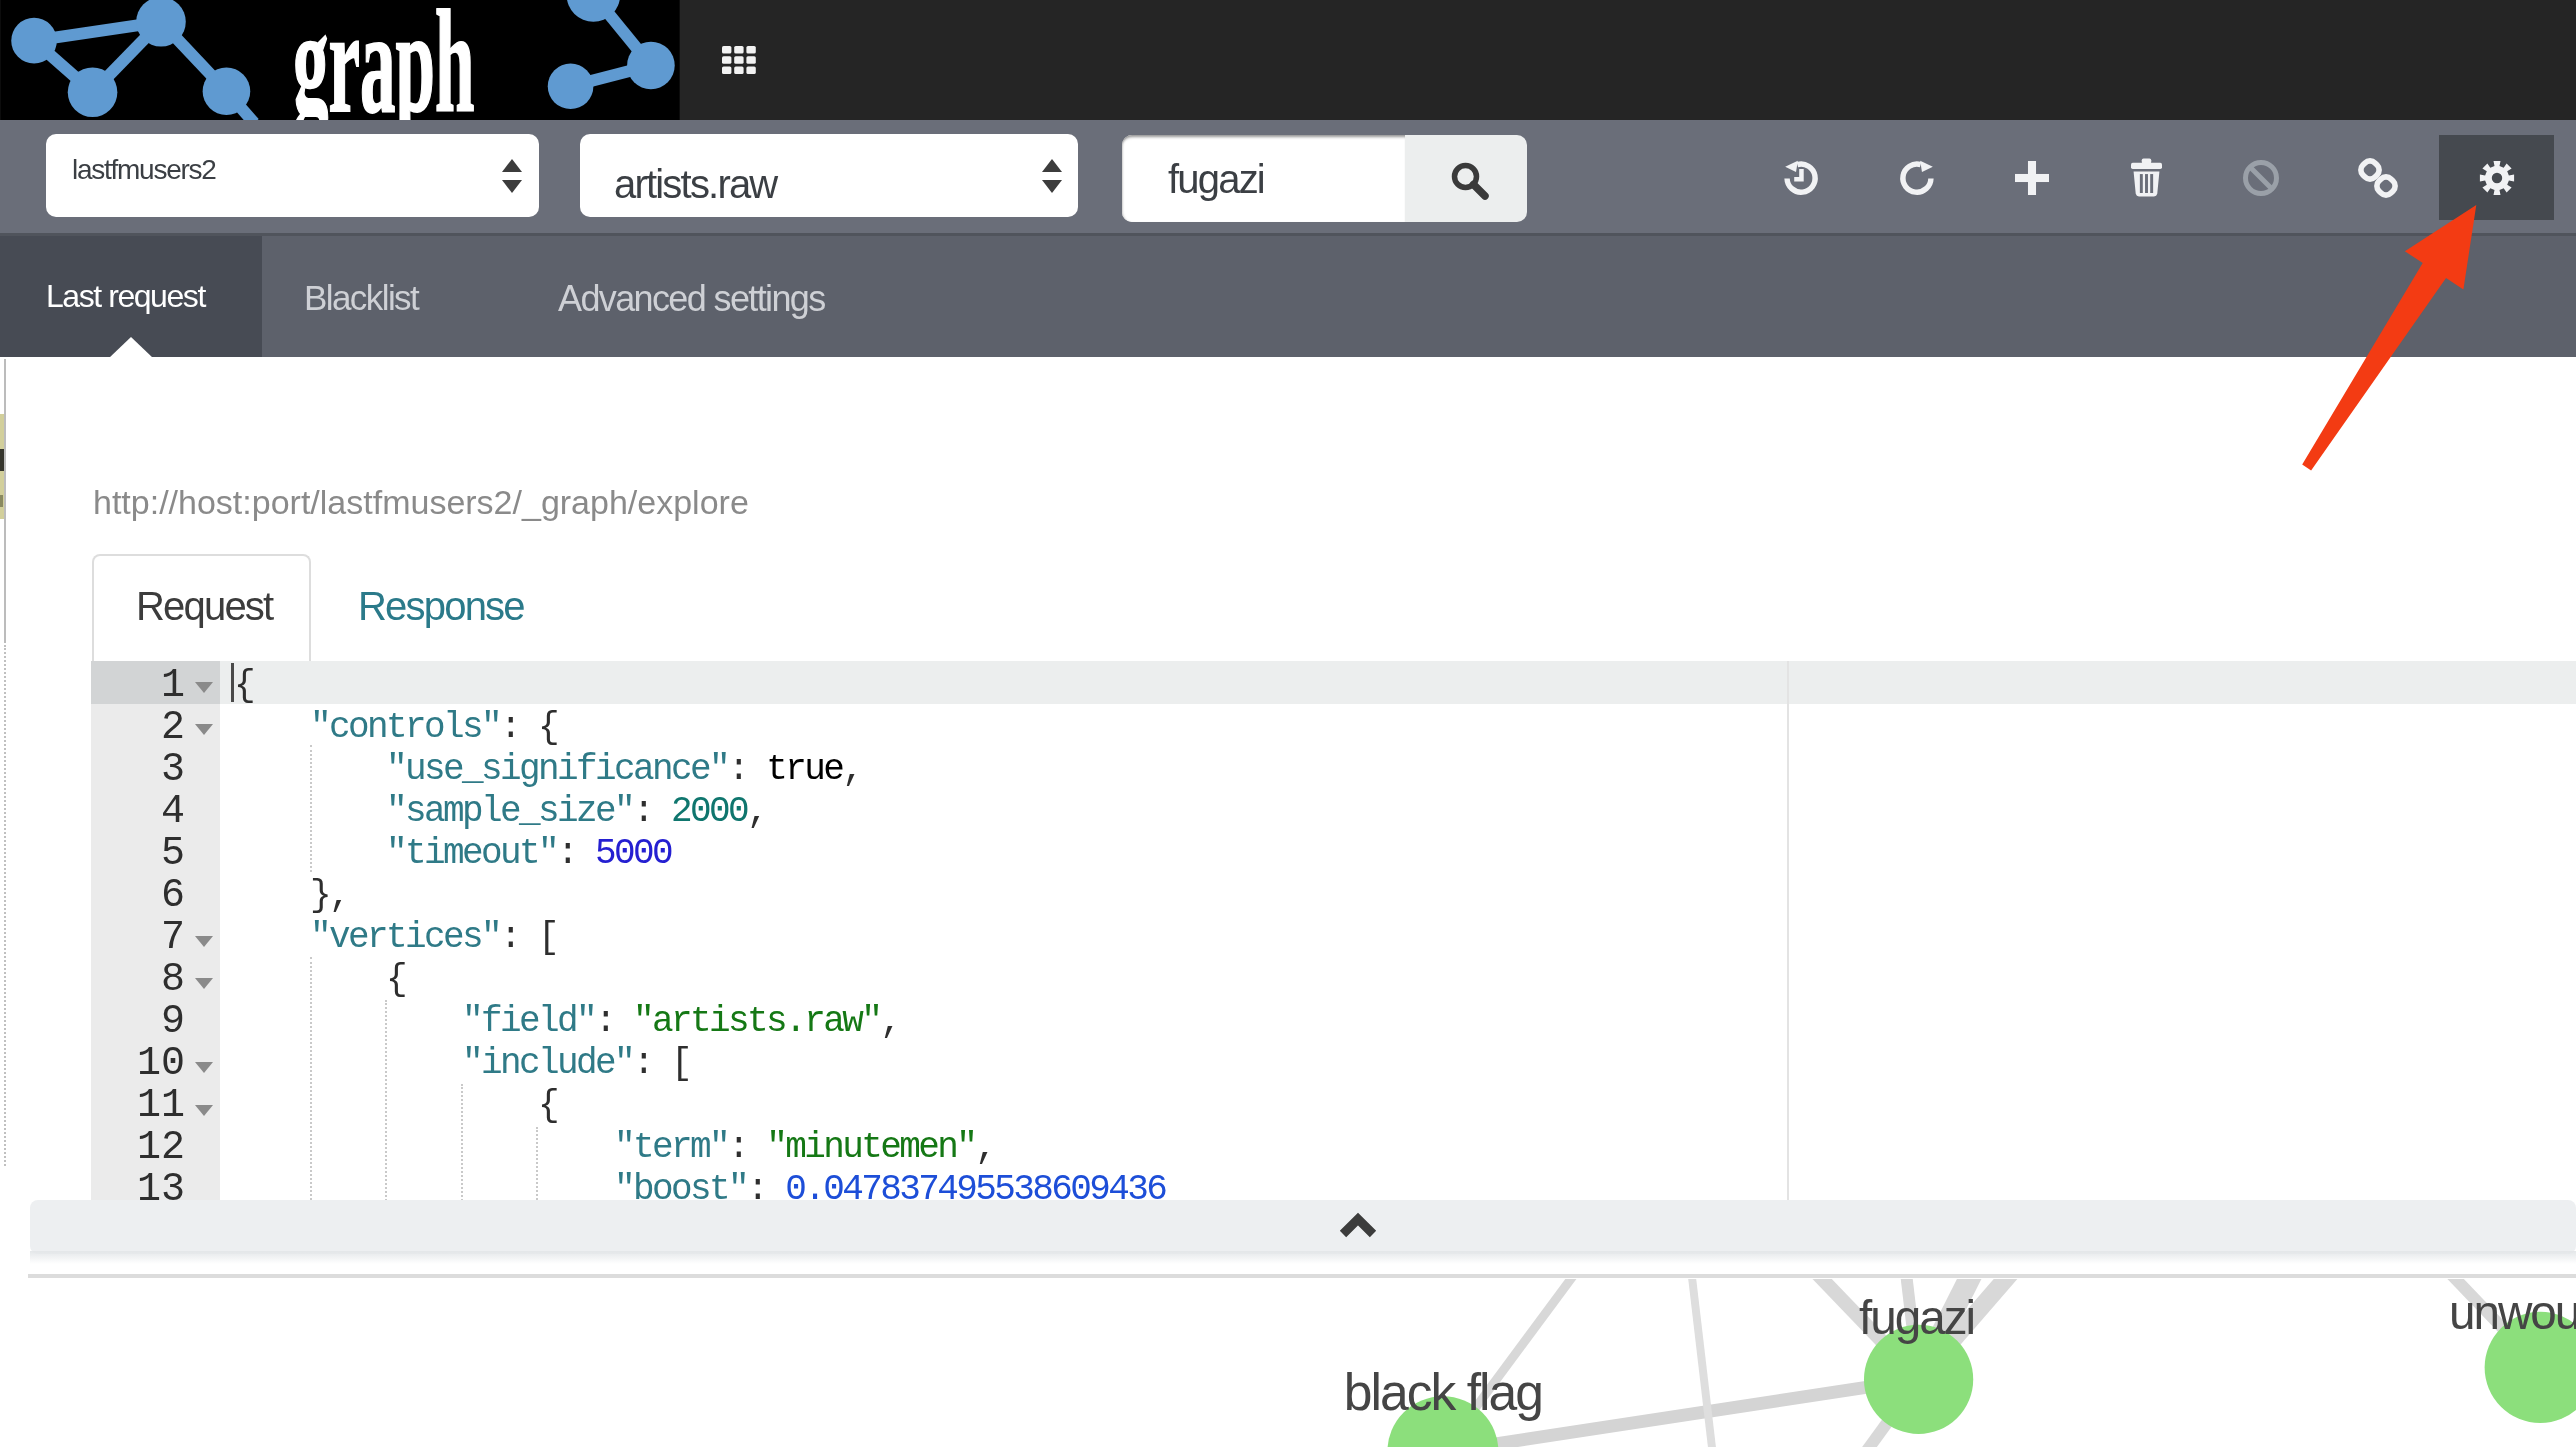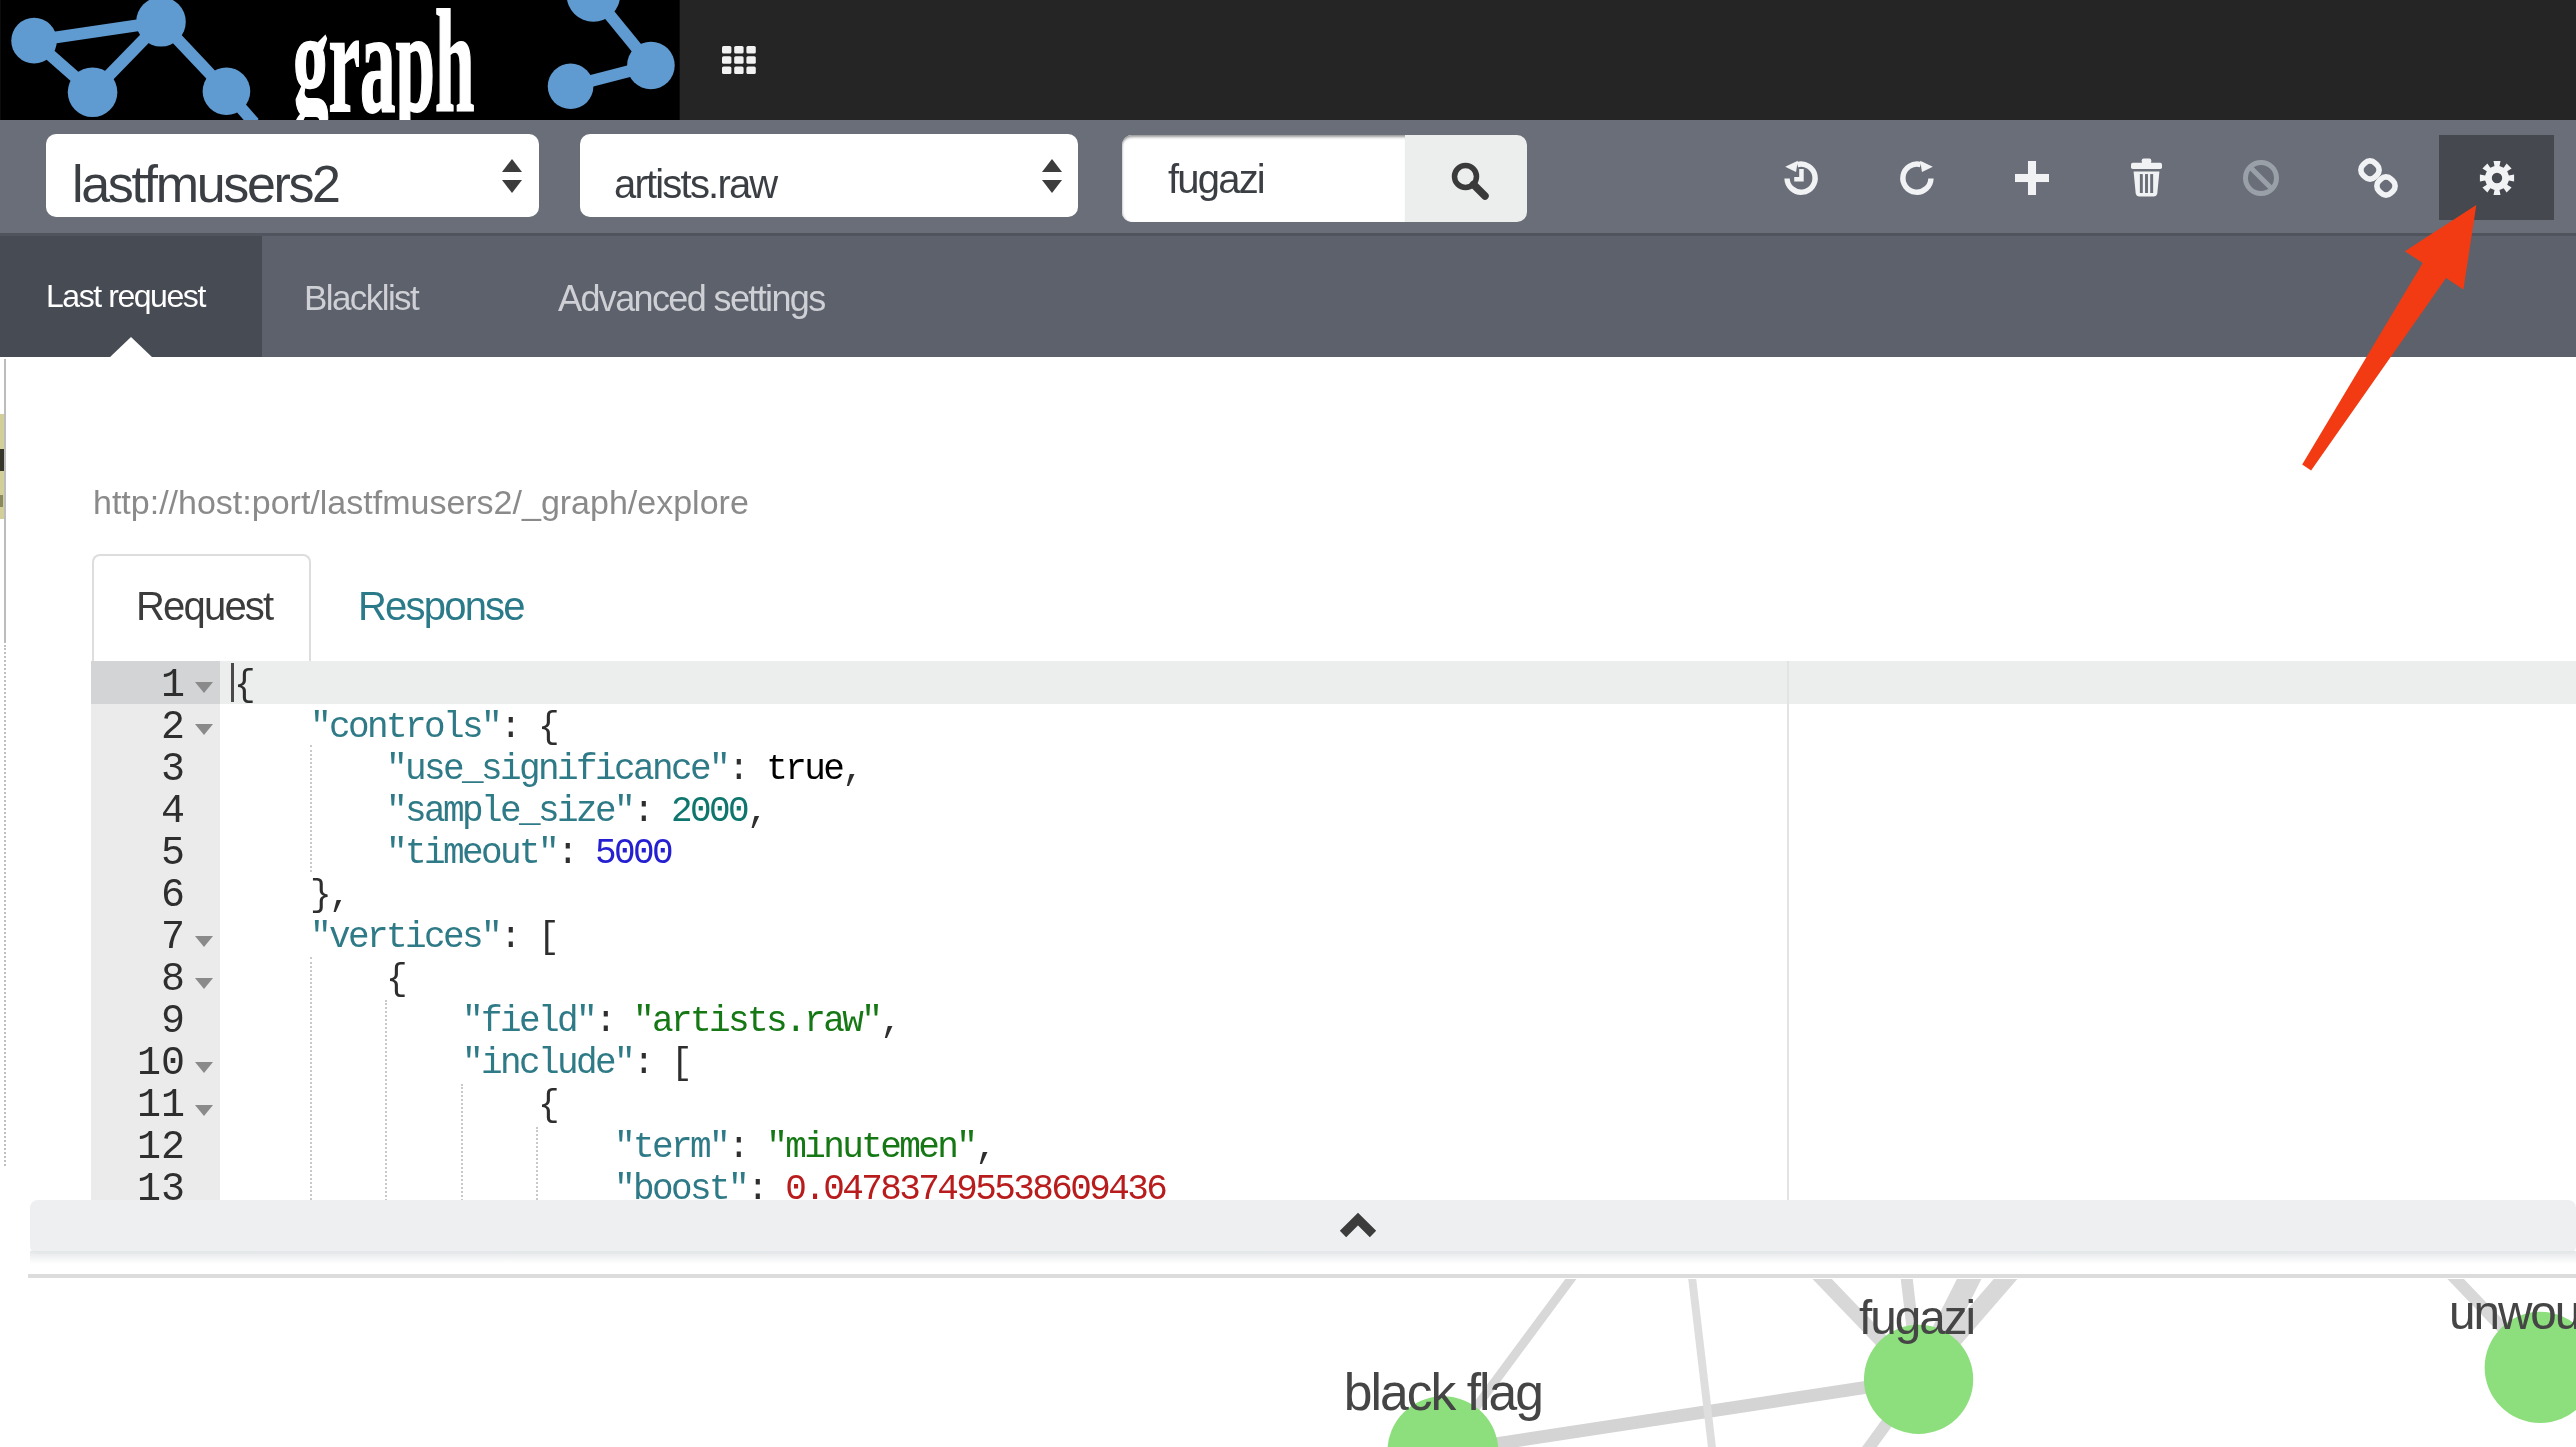--- a/index.html
+++ b/index.html
@@ -80,21 +80,21 @@
         <span style="color:#2f7a87">"use_significance"</span>: <span style="color:#000000">true</span>,
         <span style="color:#2f7a87">"sample_size"</span>: <span style="color:#0f766e">2000</span>,
         <span style="color:#2f7a87">"timeout"</span>: <span style="color:#241fd1">5000</span>
     },
     <span style="color:#2f7a87">"vertices"</span>: [
         {
             <span style="color:#2f7a87">"field"</span>: <span style="color:#157815">"artists.raw"</span>,
             <span style="color:#2f7a87">"include"</span>: [
                 {
                     <span style="color:#2f7a87">"term"</span>: <span style="color:#157815">"minutemen"</span>,
-                    <span style="color:#2f7a87">"boost"</span>: <span style="color:#b91c1c">0.047837495538609436</span></pre>
+                    <span style="color:#2f7a87">"boost"</span>: <span style="color:#1d4ed8">0.047837495538609436</span></pre>
 </div>
 
 <div class="abs" style="left:30px;top:1200px;width:2546px;height:54px;background:#edeff1;border-radius:8px;"></div>
 <div class="abs" style="left:30px;top:1251px;width:2546px;height:13px;background:linear-gradient(#e4e7e9,rgba(255,255,255,0));"></div>
 <svg class="abs" style="left:1338px;top:1212px;" width="40" height="28" viewBox="0 0 40 28">
   <polyline points="5,22 20,7 35,22" fill="none" stroke="#3c3c3c" stroke-width="9"></polyline>
 </svg>
 
 <div class="abs" style="left:0;top:0;width:2576px;height:120px;background:#252525;"></div>
 <svg class="abs" style="left:0;top:0;" width="680" height="120" viewBox="0 0 685 121">
@@ -130,21 +130,21 @@
       <rect x="24.4" y="10.2" width="9.4" height="7.6" rx="1.6"></rect>
     <rect x="0" y="20.4" width="9.4" height="7.6" rx="1.6"></rect>
       <rect x="12.2" y="20.4" width="9.4" height="7.6" rx="1.6"></rect>
       <rect x="24.4" y="20.4" width="9.4" height="7.6" rx="1.6"></rect>
   </g>
 </svg>
 
 <div class="abs" style="left:0;top:120px;width:2576px;height:113px;background:#6a6e79;border-bottom:3px solid #50545c;"></div>
 
 <div class="abs" style="left:46px;top:134px;width:493px;height:83px;background:#fff;border-radius:10px;"></div>
-<div class="abs ui" style="left:72px;top:154px;font-size:52px;">lastfmusers2</div>
+<div class="abs ui" style="left:72px;top:154px;font-size:28px;">lastfmusers2</div>
 <svg class="abs" style="left:501px;top:159px;" width="22" height="34" viewBox="0 0 22 34">
   <polygon points="11,0 21,13 1,13" fill="#3c3c3c"></polygon>
   <polygon points="11,34 21,21 1,21" fill="#3c3c3c"></polygon>
 </svg>
 
 <div class="abs" style="left:580px;top:134px;width:498px;height:83px;background:#fff;border-radius:10px;"></div>
 <div class="abs ui" style="left:614px;top:162px;font-size:40px;">artists.raw</div>
 <svg class="abs" style="left:1041px;top:159px;" width="22" height="34" viewBox="0 0 22 34">
   <polygon points="11,0 21,13 1,13" fill="#3c3c3c"></polygon>
   <polygon points="11,34 21,21 1,21" fill="#3c3c3c"></polygon>

